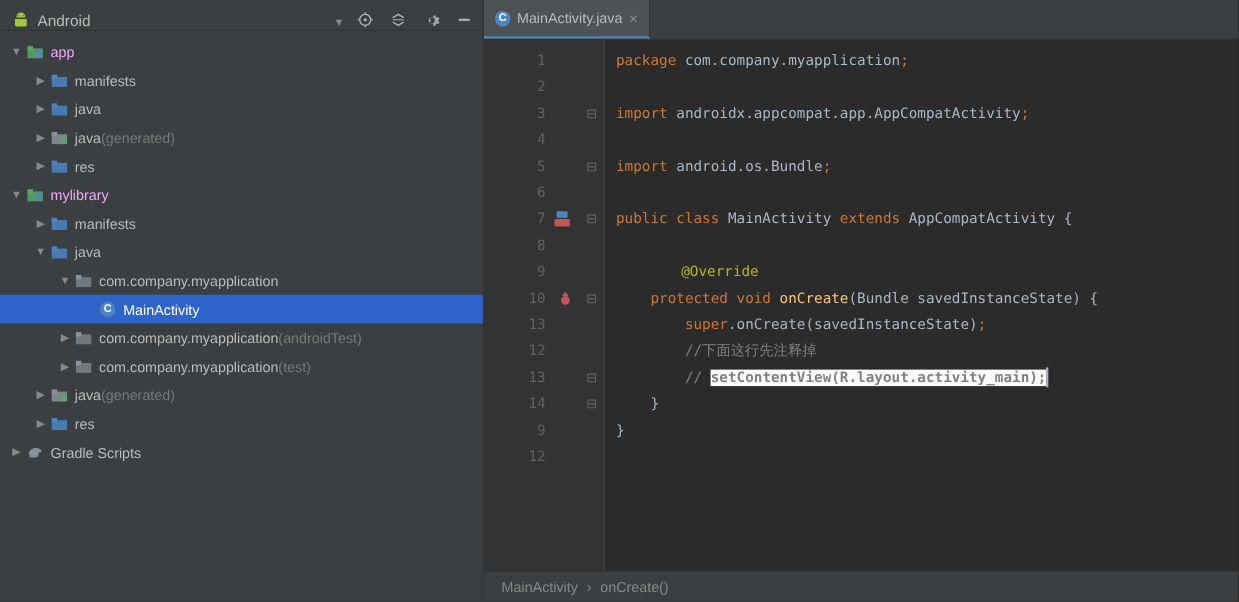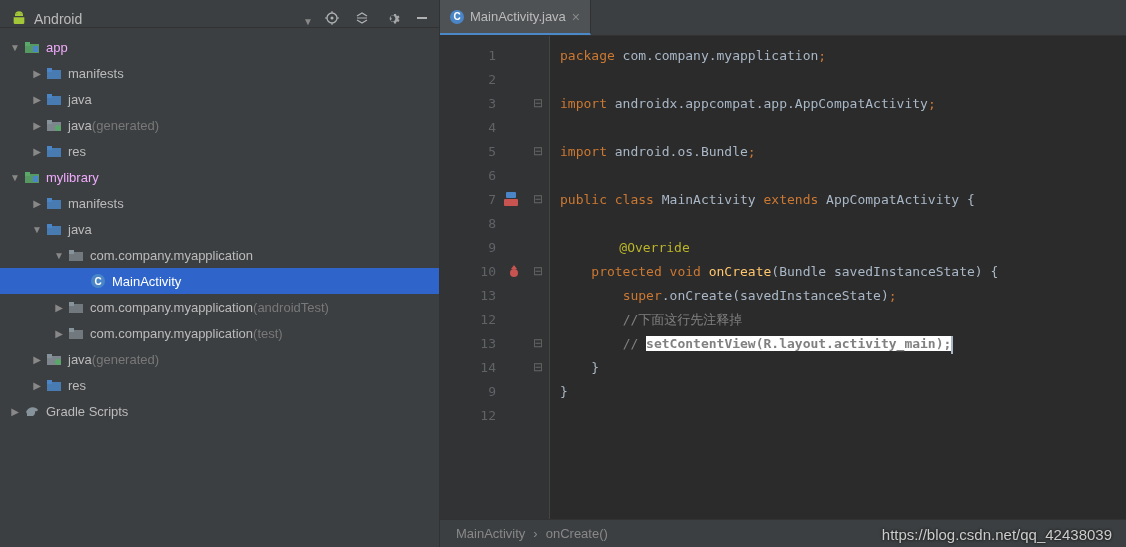--- a/index.html
+++ b/index.html
@@ -422,14 +422,13 @@
           <span class="fold-mark">⊟</span>
         </div>
     </div>
     <div class="code"><div><span class="kw">package</span><span> com.company.myapplication</span><span class="kw">;</span></div><div> </div><div><span class="kw">import</span><span> androidx.appcompat.app.AppCompatActivity</span><span class="kw">;</span></div><div> </div><div><span class="kw">import</span><span> android.os.Bundle</span><span class="kw">;</span></div><div> </div><div><span class="kw">public class</span><span> MainActivity </span><span class="kw">extends</span><span> AppCompatActivity {</span></div><div> </div><div>    <span class="ann">@Override</span></div><div>    <span class="kw">protected void </span><span class="fn">onCreate</span><span>(Bundle savedInstanceState) {</span></div><div>        <span class="kw">super</span><span>.onCreate(savedInstanceState)</span><span class="kw">;</span></div><div>        <span class="cmt">//下面这行先注释掉</span></div><div>        <span class="cmt">// </span><span class="cmt hl">setContentView(R.layout.activity_main);</span><span class="cursor-line"></span></div><div>    <span>}</span></div><div><span>}</span></div><div> </div></div>
   </div>
   <div class="breadcrumb">
     <span>MainActivity</span>
     <span>›</span>
     <span>onCreate()</span>
   </div>
-  <div class="watermark">https://blog.csdn.net/qq_42438039</div>
 </div>
 
 </body></html>

